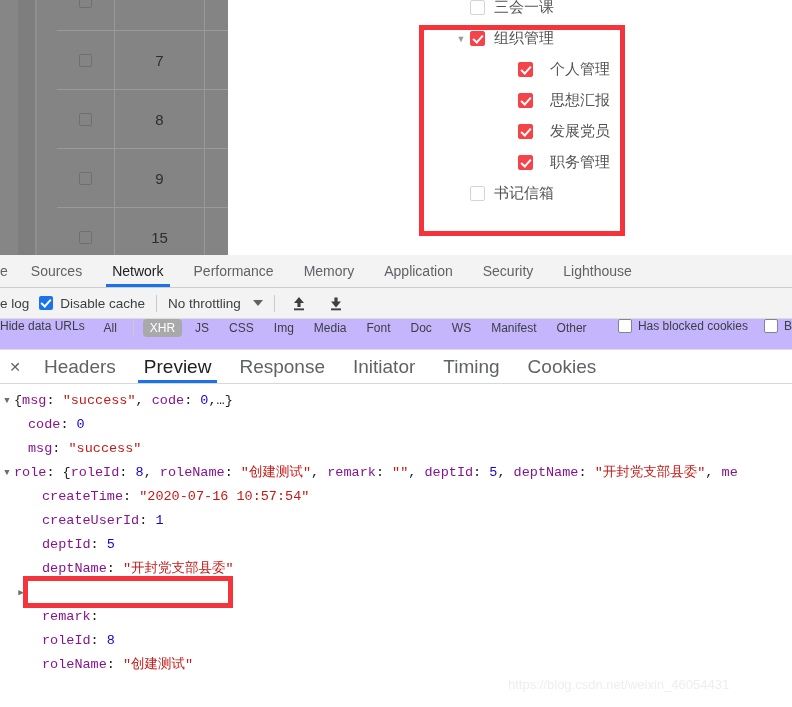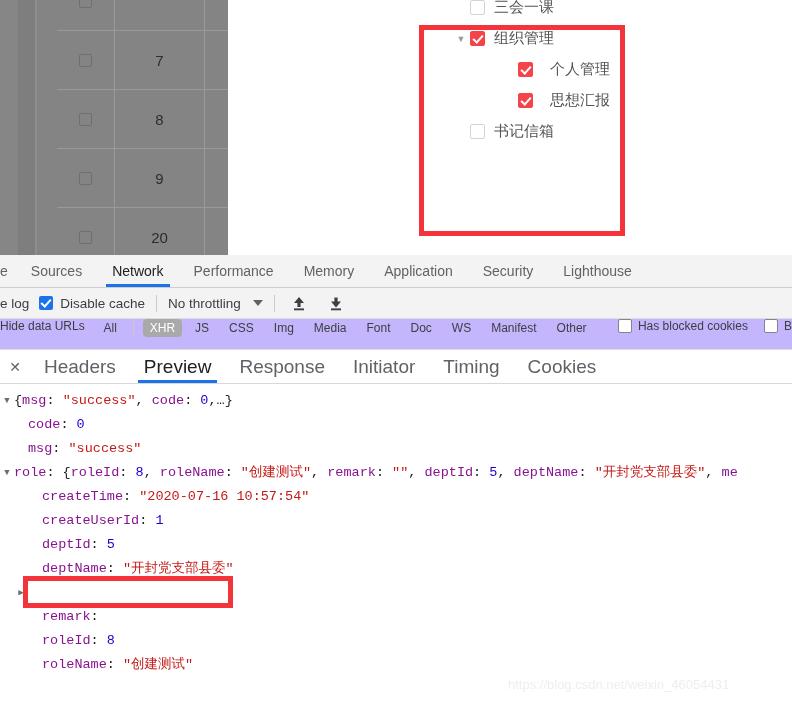--- a/index.html
+++ b/index.html
@@ -292,21 +292,21 @@
           <div class="dim-cell-check">
             <div class="dim-check-box"></div>
           </div>
           <div class="dim-cell-num">9</div>
           <div class="dim-cell-rest"></div>
         </div>
         <div class="dim-row">
           <div class="dim-cell-check">
             <div class="dim-check-box"></div>
           </div>
-          <div class="dim-cell-num">20</div>
+          <div class="dim-cell-num">15</div>
           <div class="dim-cell-rest"></div>
         </div>
       </div>
 
     <div class="dim-white-right"></div>
 
     <div id="tree">
         <div class="tree-node level1">
           <span class="tree-arrow empty">▼</span>
           <span class="cb"></span>
@@ -319,20 +319,30 @@
         </div>
         <div class="tree-node level2">
           <span class="tree-arrow empty">▼</span>
           <span class="cb checked"></span>
           <span class="tree-label">个人管理</span>
         </div>
         <div class="tree-node level2">
           <span class="tree-arrow empty">▼</span>
           <span class="cb checked"></span>
           <span class="tree-label">思想汇报</span>
+        </div>
+        <div class="tree-node level2">
+          <span class="tree-arrow empty">▼</span>
+          <span class="cb checked"></span>
+          <span class="tree-label">发展党员</span>
+        </div>
+        <div class="tree-node level2">
+          <span class="tree-arrow empty">▼</span>
+          <span class="cb checked"></span>
+          <span class="tree-label">职务管理</span>
         </div>
         <div class="tree-node level1">
           <span class="tree-arrow empty">▼</span>
           <span class="cb"></span>
           <span class="tree-label">书记信箱</span>
         </div>
       </div>
 
     <div class="annot-fill-tree"></div>
     <div class="annot-box" id="annot-tree"></div>

